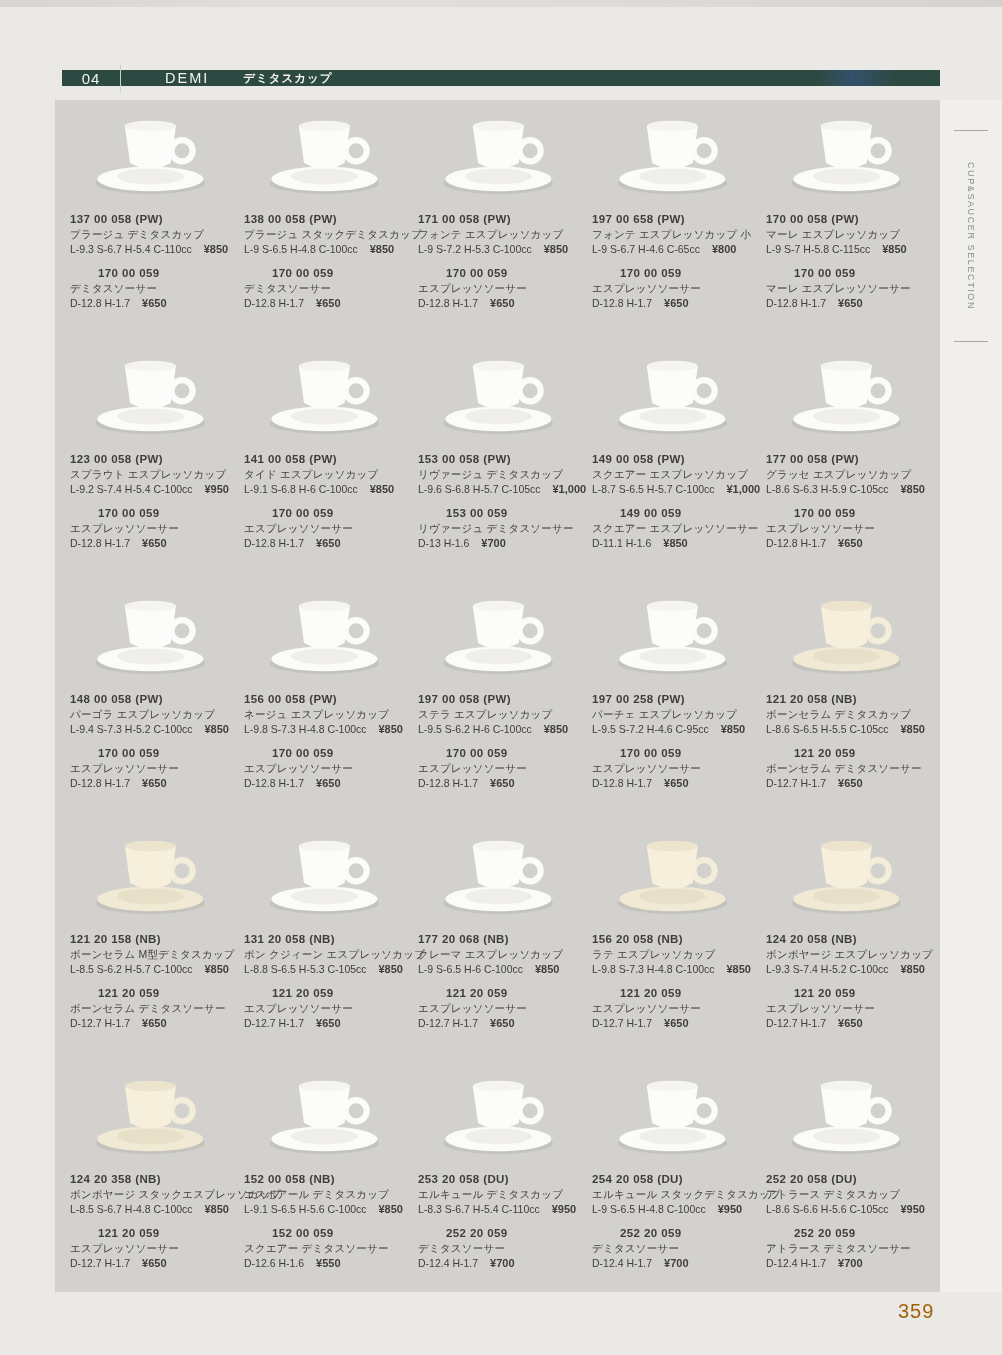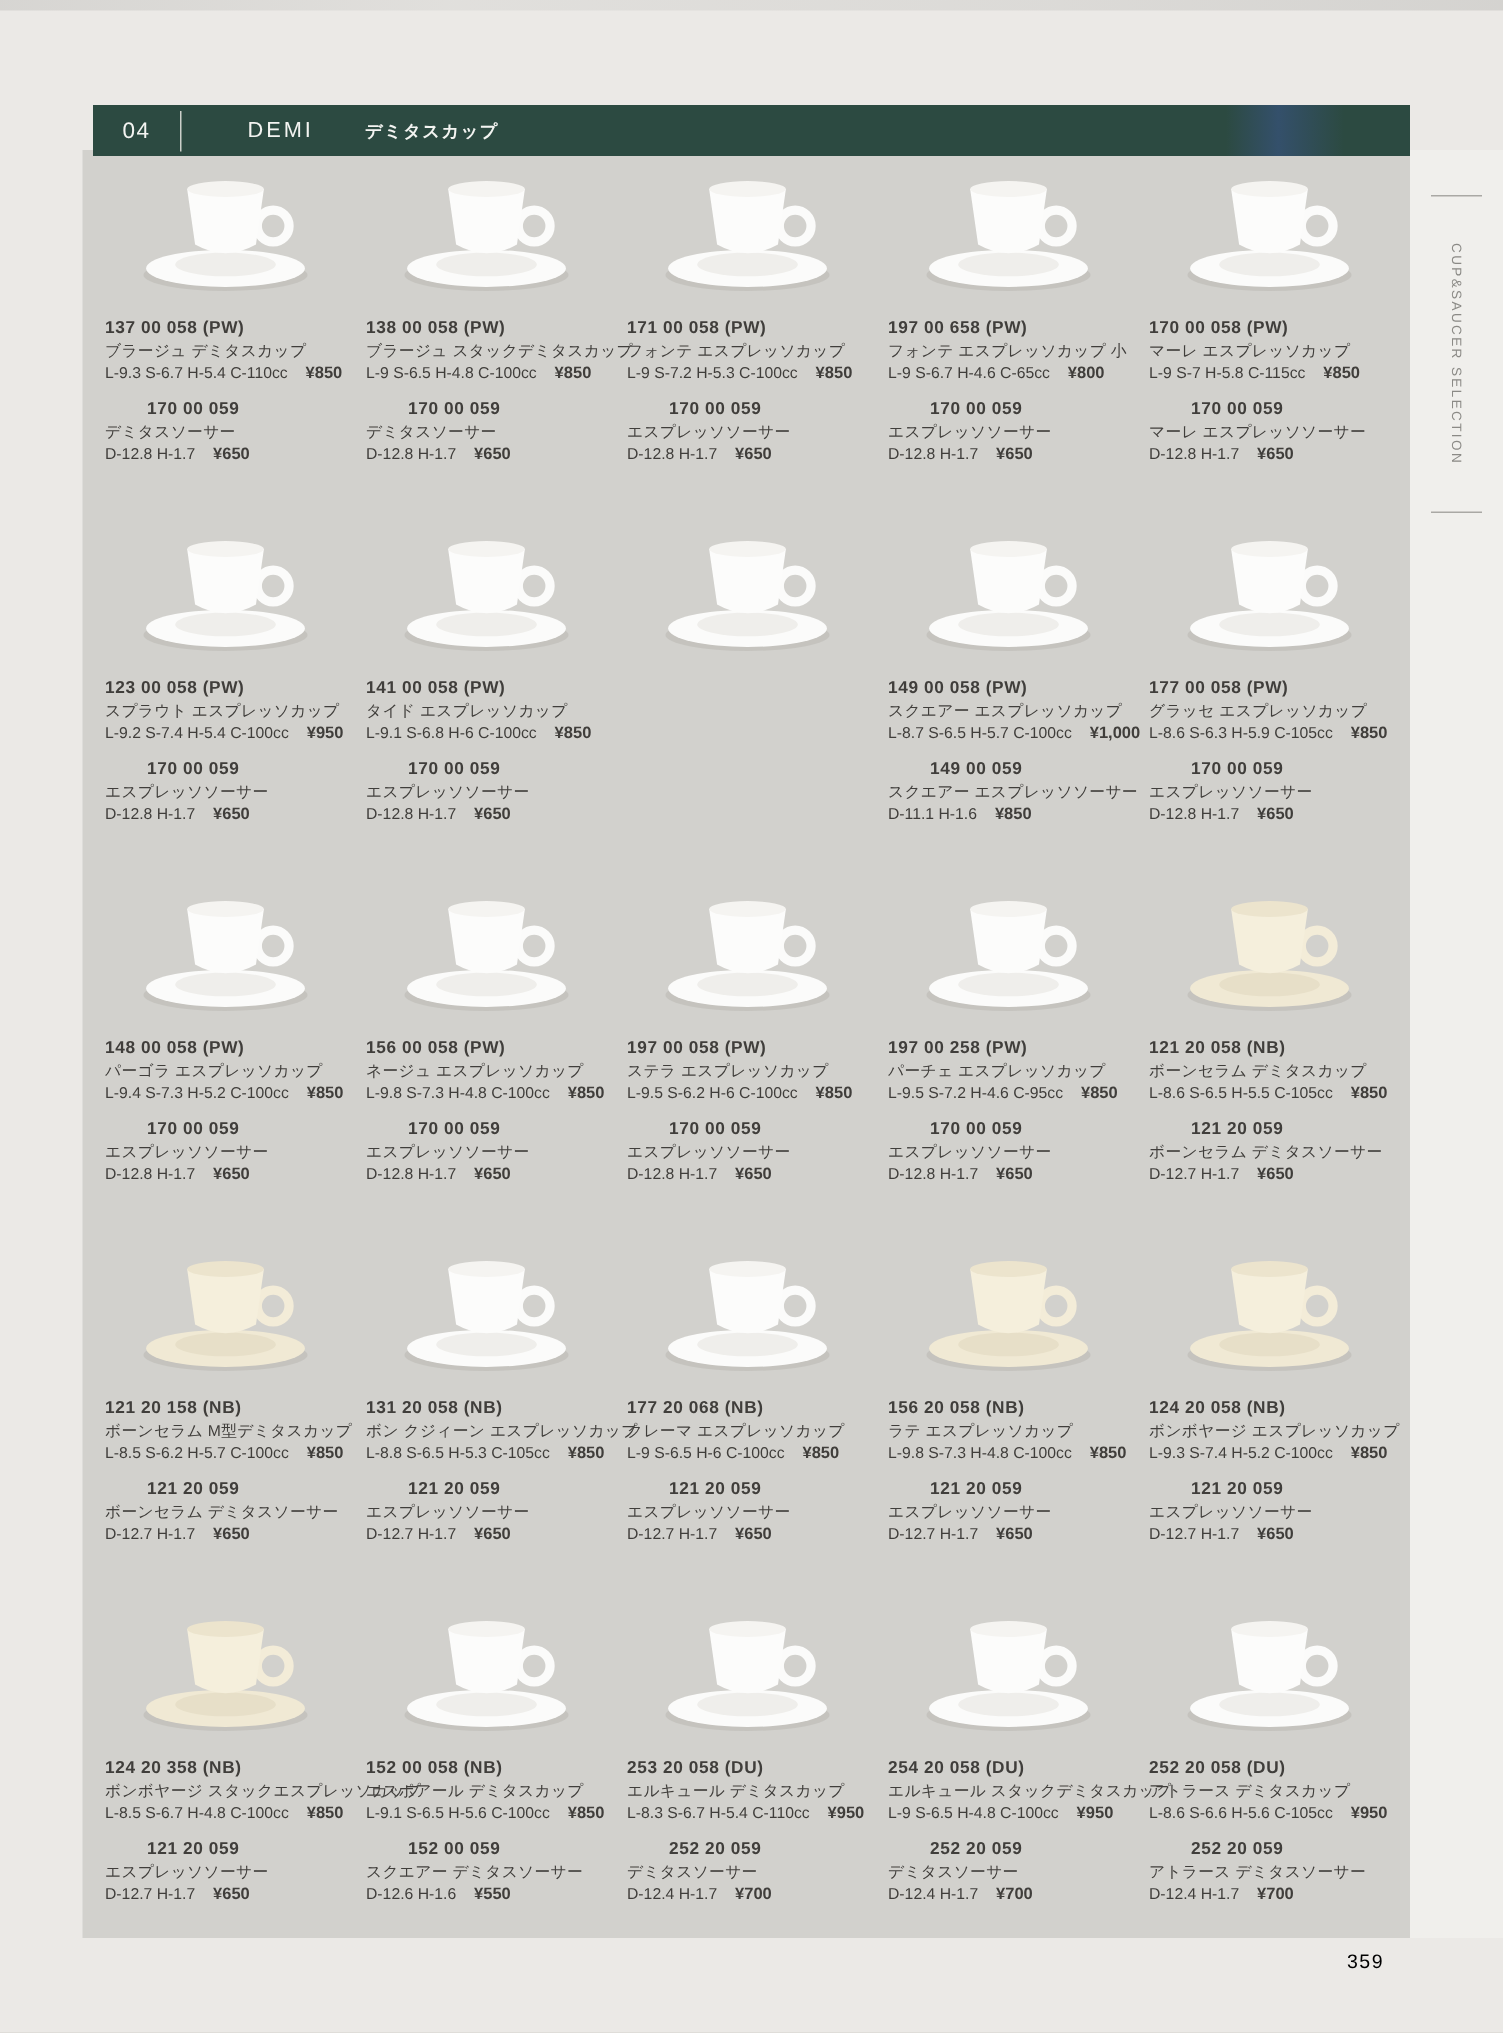--- a/index.html
+++ b/index.html
@@ -11,21 +11,21 @@
     color:#403e3b;
     overflow:hidden;
   }
   .scan-edge {
     position:absolute; top:0; left:0; width:100%; height:7px;
     background:linear-gradient(90deg,#c6c5c2,#d8d7d4 30%,#cfcecb 70%,#c2c1be);
     opacity:.55;
   }
   
   .header-bar {
-    position:absolute; left:62px; top:70px; width:878px; height:34px;
+    position:absolute; left:62px; top:70px; width:878px; height:16px;
     background:linear-gradient(90deg,#2c4a41 0%,#2c4a41 86%,#34506b 90%,#2c4a41 95%,#2c4a41 100%);
     display:flex; align-items:center; color:#f3f4f1;
   }
   .chapter-num {
     width:58px; text-align:center; font-size:15px; letter-spacing:1px;
     flex:0 0 58px;
   }
   .header-divider { width:1px; height:27px; background:#ccd0ca; flex:0 0 1px; }
   .section-en { margin-left:44px; font-size:14.5px; letter-spacing:2px; font-weight:400; }
   .section-jp { margin-left:34px; font-size:11.5px; font-weight:bold; letter-spacing:1px;text-align:center; }
@@ -72,21 +72,21 @@
   .cell.cream .cup-art .cup-top   { fill:#ece4cd; }
   .info { margin-top:10px; }
   .code { font-size:11.5px; font-weight:bold; letter-spacing:.4px; line-height:15px; white-space:nowrap; }
   .code.s { margin-top:9px;margin-left:28px; }
   .jname { font-size:10.5px; line-height:15px; letter-spacing:.2px; white-space:nowrap; }
   .dims-line { font-size:10.5px; line-height:15px; white-space:nowrap; }
   .price { font-weight:bold; margin-left:9px; font-size:11px; }
   
   .page-number {
     position:absolute; left:898px; top:1300px;
-    font-size:13px; color:#000000; letter-spacing:1px;
+    font-size:20px; color:#a16207; letter-spacing:1px;
   }
 </style>
 </head>
 <body>
 
 <div class="scan-edge"></div>
 
 <div class="panel"></div>
 
 <div class="header-bar">
@@ -289,20 +289,34 @@
     <div class="photo">
       <svg class="cup-art" viewBox="0 0 170 100" aria-hidden="true">
         <ellipse class="shadow" cx="82" cy="81" rx="62" ry="12"></ellipse>
         <ellipse class="saucer" cx="82" cy="76" rx="60" ry="14"></ellipse>
         <ellipse class="saucer-in" cx="82" cy="73" rx="38" ry="9"></ellipse>
         <circle class="handle" cx="118" cy="44" r="12"></circle>
         <path class="cup-body" d="M53,16 L111,16 L105,58 Q82,71 59,58 Z"></path>
         <ellipse class="cup-top" cx="82" cy="16" rx="29" ry="6"></ellipse>
       </svg>
     </div>
+    <div class="info">
+      <div class="code">153 00 058 (PW)</div>
+      <div class="jname">リヴァージュ デミタスカップ</div>
+      <div class="dims-line">
+        <span class="dims">L-9.6 S-6.8 H-5.7 C-105cc</span>
+        <span class="price">¥1,000</span>
+      </div>
+      <div class="code s">153 00 059</div>
+      <div class="jname">リヴァージュ デミタスソーサー</div>
+      <div class="dims-line">
+        <span class="dims">D-13 H-1.6</span>
+        <span class="price">¥700</span>
+      </div>
+    </div>
   </div>
     <div class="cell">
     <div class="photo">
       <svg class="cup-art" viewBox="0 0 170 100" aria-hidden="true">
         <ellipse class="shadow" cx="82" cy="81" rx="62" ry="12"></ellipse>
         <ellipse class="saucer" cx="82" cy="76" rx="60" ry="14"></ellipse>
         <ellipse class="saucer-in" cx="82" cy="73" rx="38" ry="9"></ellipse>
         <circle class="handle" cx="118" cy="44" r="12"></circle>
         <path class="cup-body" d="M53,16 L111,16 L105,58 Q82,71 59,58 Z"></path>
         <ellipse class="cup-top" cx="82" cy="16" rx="29" ry="6"></ellipse>

